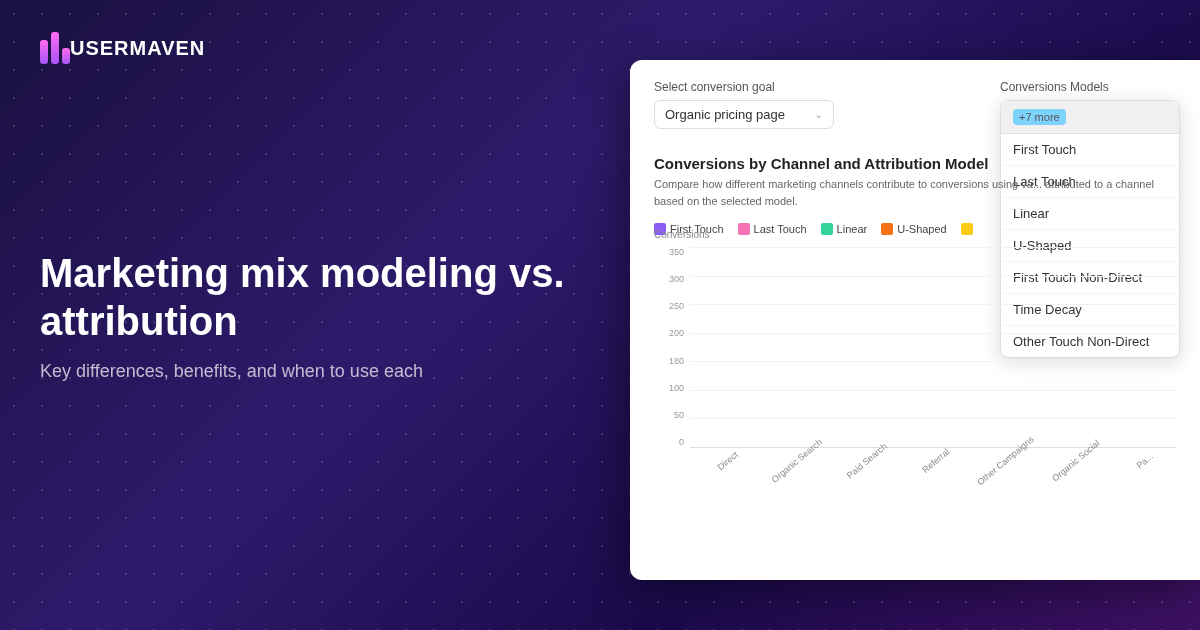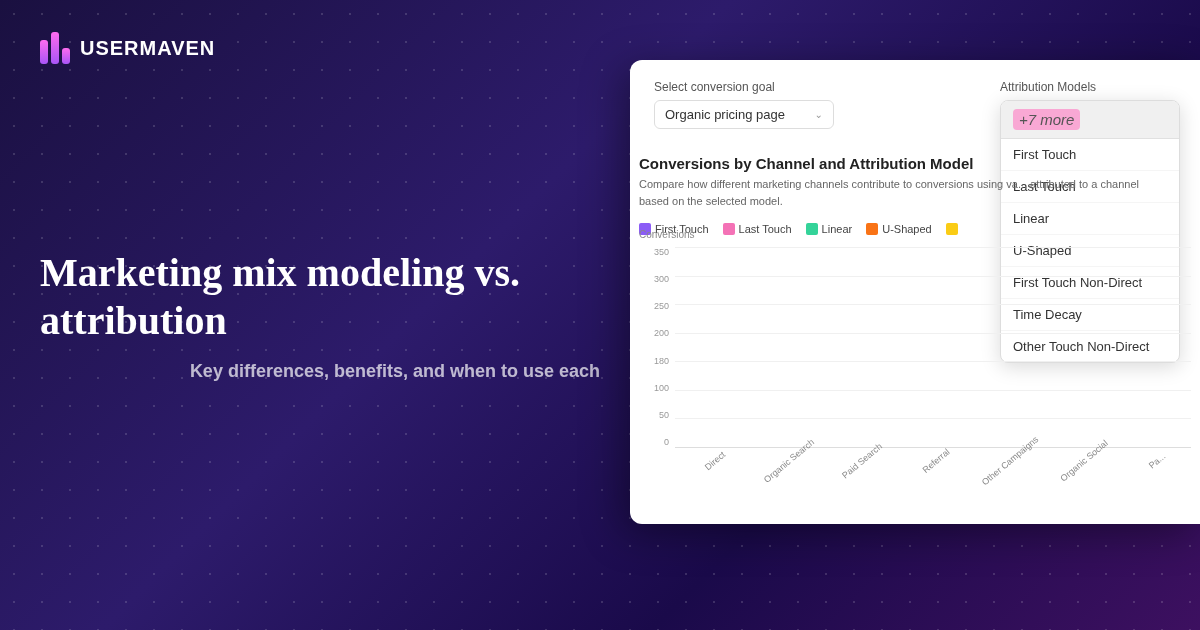--- a/index.html
+++ b/index.html
@@ -21,21 +21,20 @@
       pointer-events: none;
     }
 
     
     .logo-area {
       position: absolute;
       top: 32px;
       left: 40px;
       display: flex;
       align-items: center;
-      gap: 10px;
     }
 
     .logo-icon {
       display: flex;
       align-items: flex-end;
       gap: 3px;
       height: 32px;
     }
 
     .logo-bar {
@@ -62,37 +61,35 @@
       transform: translateY(-50%);
       max-width: 560px;
     }
 
     .main-heading {
       font-size: 40px;
       font-weight: 800;
       color: white;
       line-height: 1.2;
       margin-bottom: 16px;
-      font-family: Liberation Serif, serif;
     }
 
     .sub-heading {
       font-size: 18px;
       color: rgba(255,255,255,0.7);
-      font-weight: 700;
-      text-align: right;
+      font-weight: 400;
     }
 
     
     .ui-panel {
       position: absolute;
       right: 0;
       top: 60px;
       width: 570px;
-      height: 464px;
+      height: 520px;
       background: white;
       border-radius: 12px 0 0 12px;
       overflow: hidden;
       box-shadow: -8px 8px 40px rgba(0,0,0,0.4);
     }
 
     .panel-inner {
       padding: 20px 24px;
       position: relative;
       height: 100%;
@@ -161,26 +158,25 @@
       padding: 8px 12px;
       font-size: 12px;
       color: #666;
       display: flex;
       align-items: center;
       gap: 6px;
       border-bottom: 1px solid #e0e0e0;
     }
 
     .more-tag {
-      background: #f9a8d4;
+      background: #7dd3fc;
       border-radius: 4px;
       padding: 2px 6px;
-      font-size: 15px;
+      font-size: 11px;
       color: #555;
-      font-style: italic;
     }
 
     .dropdown-item {
       padding: 8px 12px;
       font-size: 13px;
       color: #333;
       border-bottom: 1px solid #f5f5f5;
       cursor: pointer;
     }
 
@@ -188,21 +184,21 @@
       border-bottom: none;
     }
 
     
     .chart-section {
       position: absolute;
       left: 0;
       top: 95px;
       right: 0;
       bottom: 0;
-      padding: 0 9px 16px;
+      padding: 0 24px 16px;
     }
 
     .chart-title {
       font-size: 15px;
       font-weight: 700;
       color: #222;
       margin-bottom: 4px;
     }
 
     .chart-desc {
@@ -275,21 +271,21 @@
     <div class="conversion-goal-row">
       <div>
         <div class="goal-label">Select conversion goal</div>
         <div class="goal-select">
           <span>Organic pricing page</span>
           <span class="goal-select-arrow">⌄</span>
         </div>
       </div>
 
       <div class="attribution-section">
-        <div class="attribution-label">Attribution Models</div>
+        <div class="attribution-label">Conversions Models</div>
         <div class="attribution-dropdown">
           <div class="dropdown-header">
             <span class="more-tag">+7 more</span>
           </div>
           <div class="dropdown-item">First Touch</div>
           <div class="dropdown-item">Last Touch</div>
           <div class="dropdown-item">Linear</div>
           <div class="dropdown-item">U-Shaped</div>
           <div class="dropdown-item">First Touch Non-Direct</div>
           <div class="dropdown-item">Time Decay</div>

